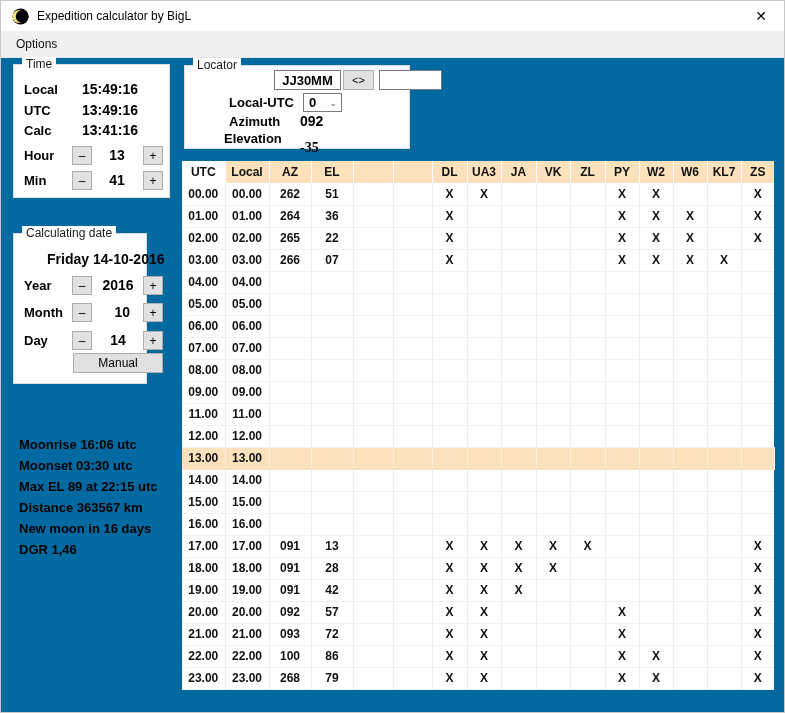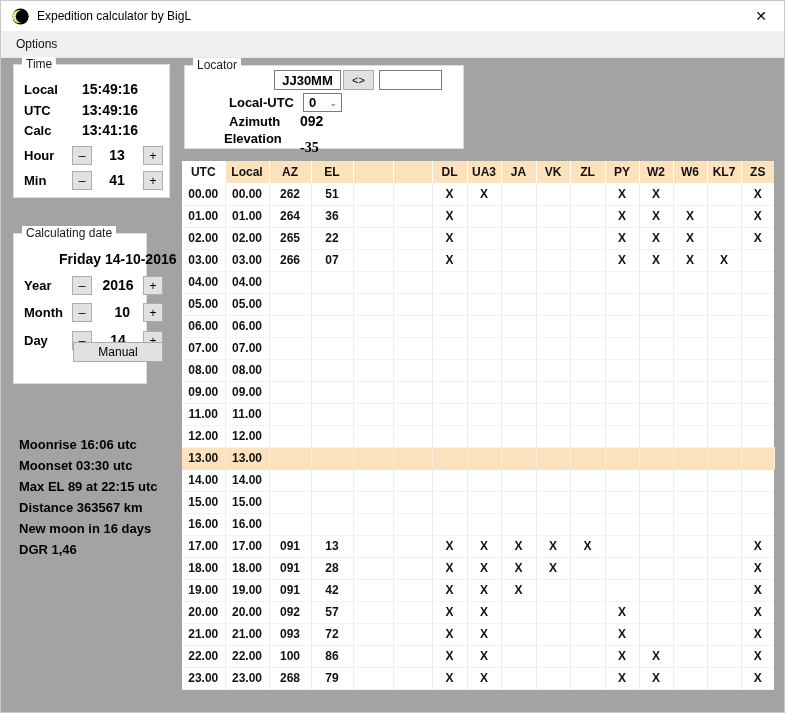--- a/index.html
+++ b/index.html
@@ -1,18 +1,18 @@
 <!DOCTYPE html>
 <html><head>
 <meta charset="utf-8">
 <style>
   * { margin:0; padding:0; box-sizing:border-box; }
   html,body { width:785px; height:713px; }
   body { font-family:"Liberation Sans", sans-serif; background:#fff; overflow:hidden; }
-  .window { position:relative; width:785px; height:713px; background:#a3a3a3; border:1px solid #c8c8c8; }
+  .window { position:relative; width:785px; height:713px; background:#0369a1; border:1px solid #c8c8c8; }
 
   
   .titlebar { position:absolute; left:0; top:0; width:100%; height:30px; background:#fff; display:flex; align-items:center; }
   .app-icon { margin-left:11px; width:17px; height:17px; flex:0 0 auto; }
   .title-text { margin-left:8px; font-size:12px; color:#000; }
   .close-btn { position:absolute; right:0; top:0; width:46px; height:30px; display:flex; align-items:center; justify-content:center; font-size:14px; color:#000; cursor:default; }
 
   
   .menubar { position:absolute; left:0; top:30px; width:100%; height:27px; background:#f0f0f0; display:flex; align-items:center; border-bottom:1px solid #e6e6e6; }
   .menu-item { padding:16px 10px; margin-left:5px; font-size:12px; color:#111; height:100%; display:flex; align-items:center; }
@@ -76,58 +76,58 @@
     <div class="stepper-btn" style="left:58px; top:81px;">–</div>
     <span class="val" style="left:88px; top:82px; width:30px; text-align:center;">13</span>
     <div class="stepper-btn" style="left:129px; top:81px;">+</div>
 
     <span class="lbl" style="left:10px; top:108px;">Min</span>
     <div class="stepper-btn" style="left:58px; top:106px;">–</div>
     <span class="val" style="left:88px; top:107px; width:30px; text-align:center;">41</span>
     <div class="stepper-btn" style="left:129px; top:106px;">+</div>
   </div>
 
-  <div class="groupbox" style="left:183px; top:64px; width:280px; height:84px;">
+  <div class="groupbox" style="left:183px; top:64px; width:226px; height:84px;">
     <span class="legend">Locator</span>
     <input class="text-input" style="left: 89px; top: 4px; width: 67px;" value="JJ30MM">
     <div class="push-btn" style="left:158px; top:4px; width:31px; height:20px; font-size:11px;">&lt;&gt;</div>
     <input class="text-input" style="left: 194px; top: 4px; width: 63px;" value="">
 
     <span class="lbl" style="left:44px; top:29px;">Local-UTC</span>
     <div class="dropdown" style="left:118px; top:27px; width:39px;">
       <span class="dd-val">0</span>
       <span class="dd-chev">⌄</span>
     </div>
 
     <span class="lbl" style="left:44px; top:48px;">Azimuth</span>
     <span class="val" style="left:115px; top:47px;">092</span>
     <span class="lbl" style="left:39px; top:65px;">Elevation</span>
     <span class="val" style="left:115px; top:74px;font-family:Liberation Serif, serif;">-35</span>
   </div>
 
   <div class="groupbox" style="left:12px; top:232px; width:134px; height:151px;">
     <span class="legend">Calculating date</span>
-    <span class="val" style="left:17px; top:17px;padding-left:28px;">Friday 14-10-2016</span>
+    <span class="val" style="left:5px; top:17px;padding-left:28px;">Friday 14-10-2016</span>
 
     <span class="lbl" style="left:10px; top:44px;">Year</span>
     <div class="stepper-btn" style="left:58px; top:42px;">–</div>
     <span class="val" style="left:84px; top:43px; width:40px; text-align:center;">2016</span>
     <div class="stepper-btn" style="left:129px; top:42px;">+</div>
 
     <span class="lbl" style="left:10px; top:71px;">Month</span>
     <div class="stepper-btn" style="left:58px; top:69px;">–</div>
     <span class="val" style="left:76px; top:70px; width:40px; text-align:right;">10</span>
     <div class="stepper-btn" style="left:129px; top:69px;">+</div>
 
     <span class="lbl" style="left:10px; top:99px;">Day</span>
     <div class="stepper-btn" style="left:58px; top:97px;">–</div>
     <span class="val" style="left:84px; top:98px; width:40px; text-align:center;">14</span>
     <div class="stepper-btn" style="left:129px; top:97px;">+</div>
 
-    <div class="push-btn" style="left:59px; top:108px; width:90px; height:20px;">Manual</div>
+    <div class="push-btn" style="left:59px; top:119px; width:90px; height:20px;">Manual</div>
   </div>
 
   <div class="moon-info">
     <div>Moonrise 16:06 utc</div>
     <div>Moonset 03:30 utc</div>
     <div>Max EL 89 at 22:15 utc</div>
     <div>Distance 363567 km</div>
     <div>New moon in 16 days</div>
     <div>DGR 1,46</div>
   </div>

